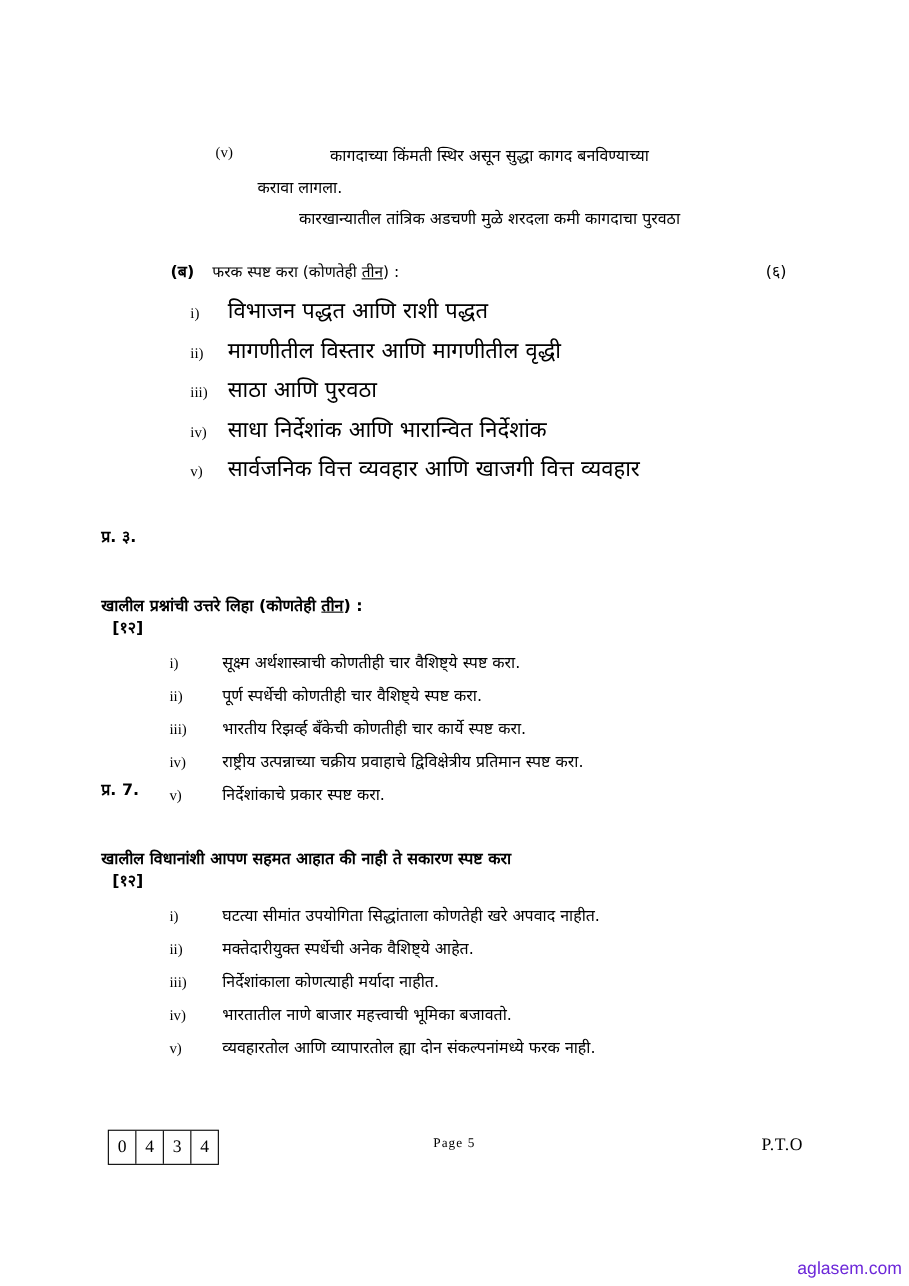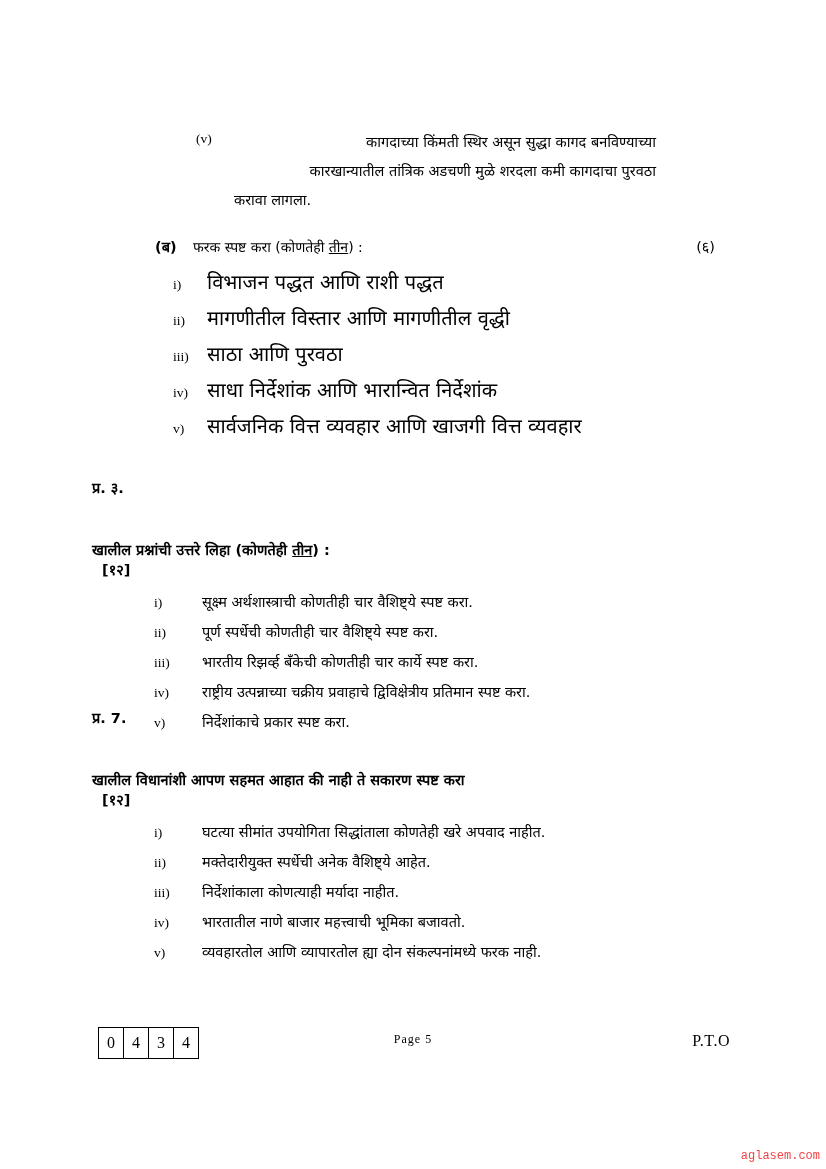--- a/index.html
+++ b/index.html
@@ -52,21 +52,21 @@
     flex: 1;
   }
   .q2v .line {
     font-family: "DejaVu Sans", sans-serif;
     font-size: 14.5px;
     line-height: 2.0;
     white-space: nowrap;
   }
   .q2v .line.justify {
     display: flex;
-    justify-content: flex-end;
+    justify-content: center;
   }
 
   
   .qb {
     position: absolute;
     left: 155px;
     top: 236px;
     width: 560px;
   }
   .qb-head {
@@ -218,41 +218,41 @@
     right: 96px;
     top: 8px;
     font-family: "Liberation Serif", serif;
     font-size: 16px;
     letter-spacing: 0.5px;
   }
   .watermark {
     position: absolute;
     right: 6px;
     bottom: 6px;
-    font-family: Liberation Mono, monospace;
-    font-size: 12px;
-    color: #ef4444;
+    font-family: Liberation Sans, sans-serif;
+    font-size: 16px;
+    color: #6d28d9;
   }
 </style>
 </head>
 <body>
 
 <div class="page">
 
   <div class="q2v row">
     <div class="marker">(v)</div>
     <div class="body">
       <div class="line justify">
         <span>कागदाच्या किंमती स्थिर असून सुद्धा कागद बनविण्याच्या</span>
       </div>
+      <div class="line">
+        <span>करावा लागला.</span>
+      </div>
       <div class="line justify">
         <span>कारखान्यातील तांत्रिक अडचणी मुळे शरदला कमी कागदाचा पुरवठा</span>
-      </div>
-      <div class="line">
-        <span>करावा लागला.</span>
       </div>
     </div>
   </div>
 
   <div class="qb">
     <div class="qb-head">
       <div class="lbl">(ब)</div>
       <div class="txt">
         <span>फरक स्पष्ट करा (कोणतेही </span><span class="underline">तीन</span><span>) :</span>
       </div>

